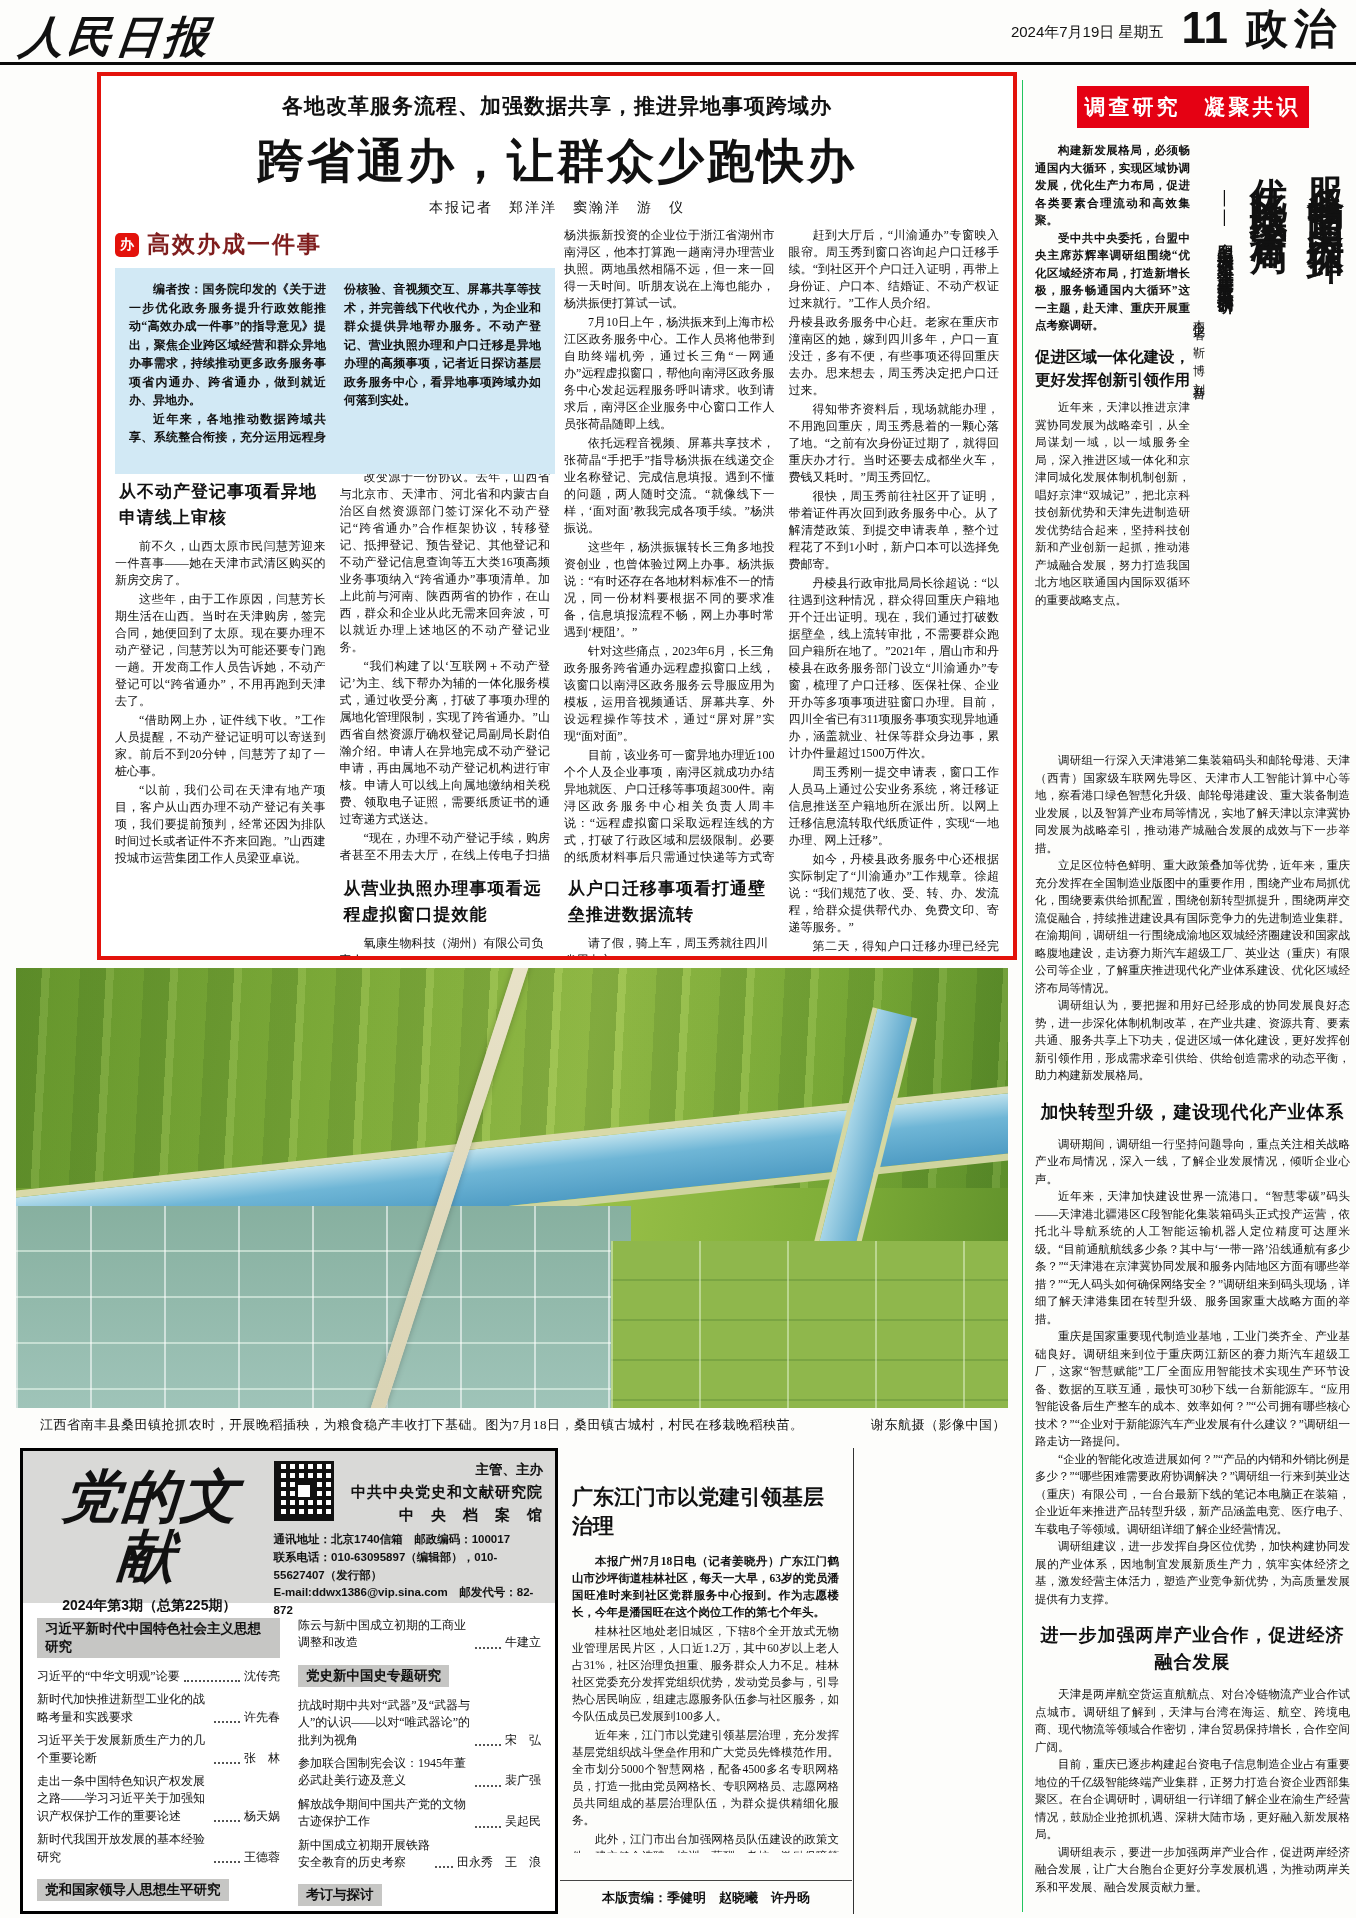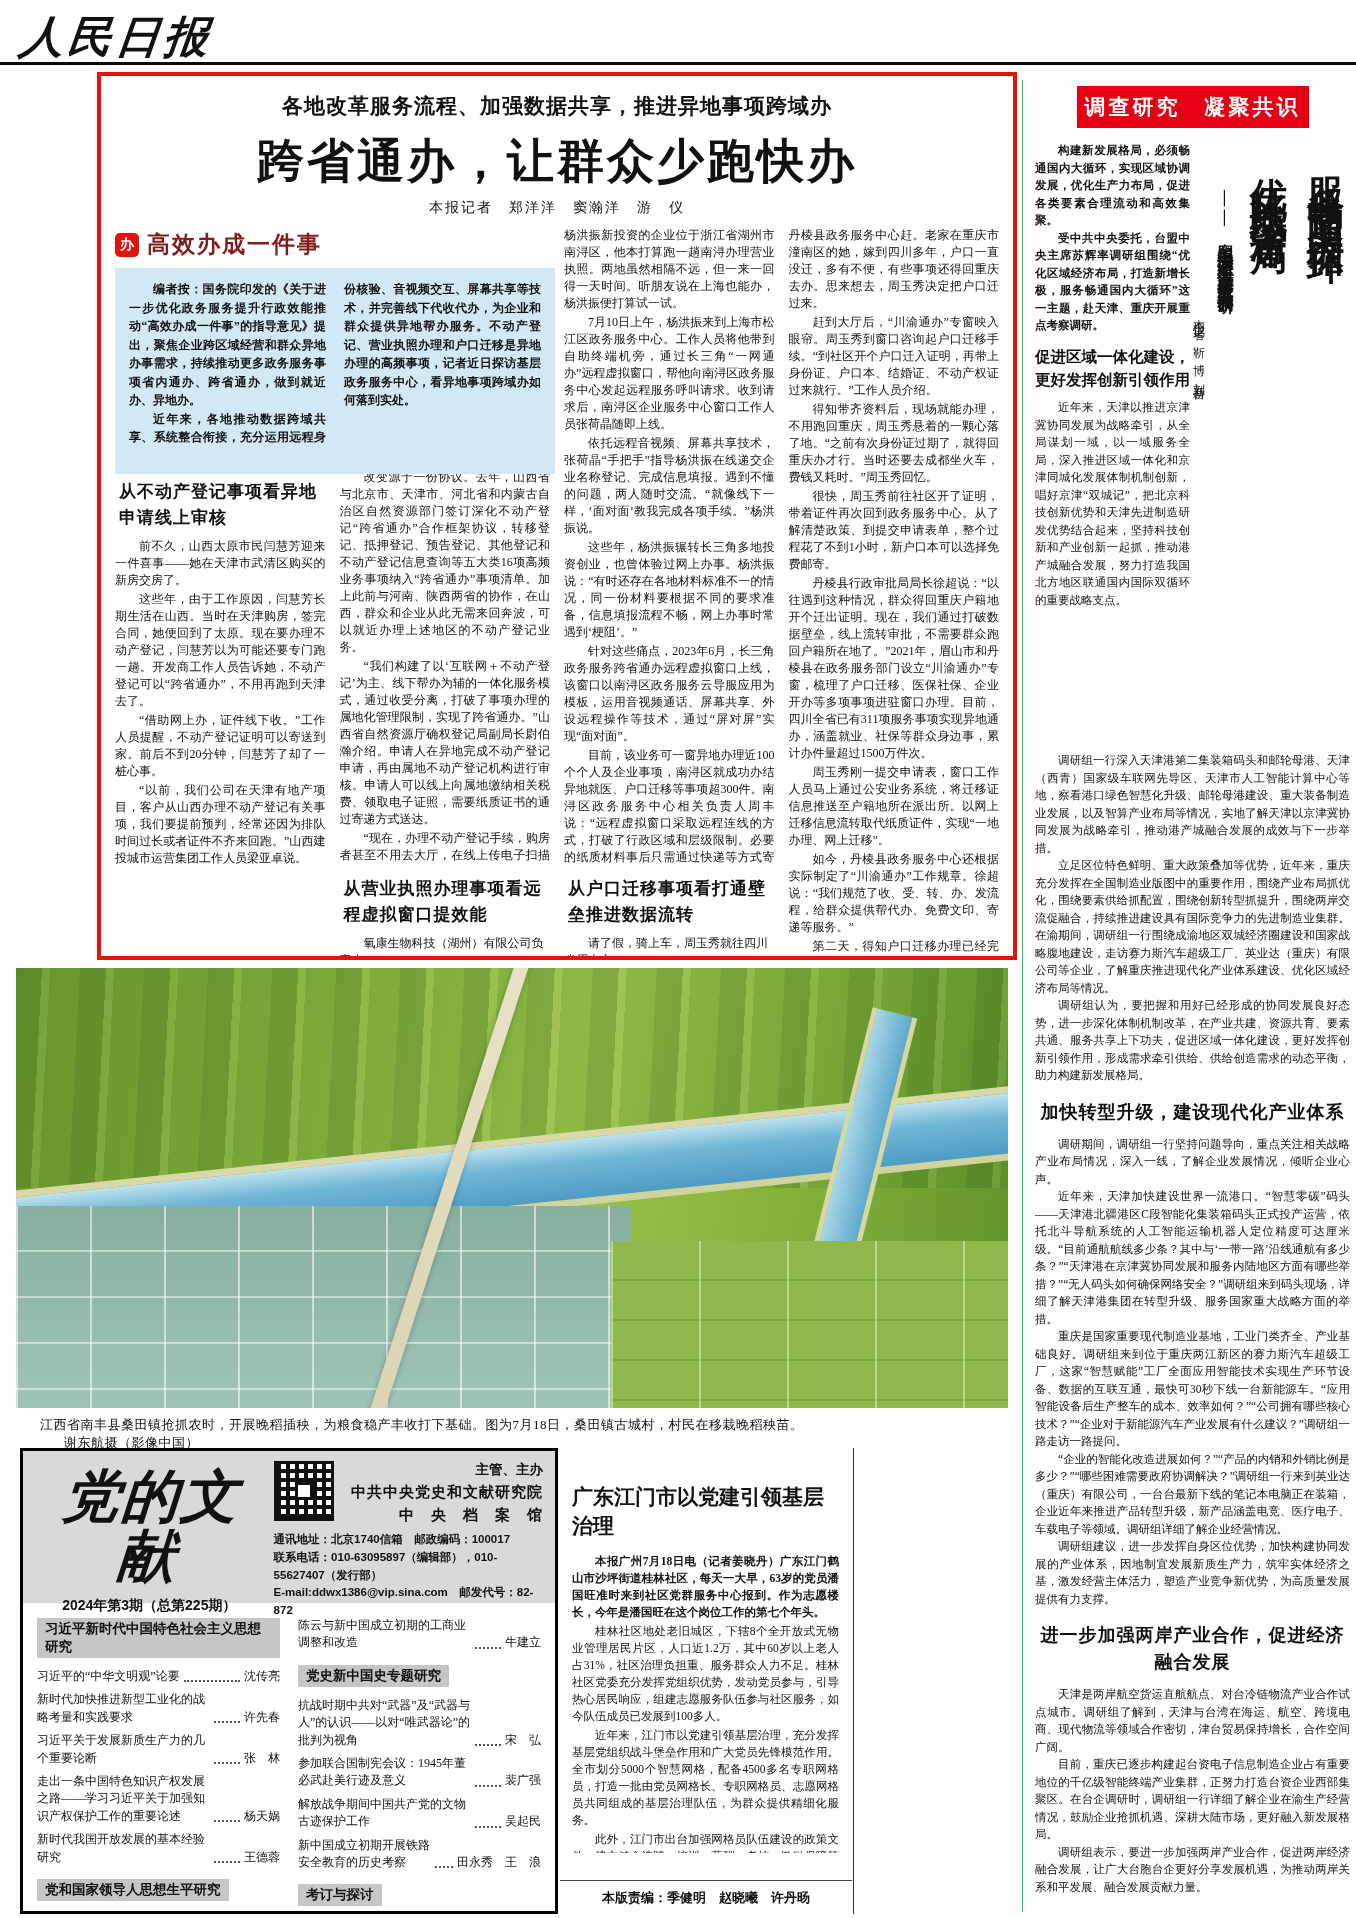--- a/index.html
+++ b/index.html
@@ -61,21 +61,21 @@
                      linear-gradient(0deg, rgba(245,255,245,.5) 2px, transparent 2px),
                      linear-gradient(180deg, rgba(90,140,110,.35), rgba(160,200,180,.2));
     background-size:74px 46px, 74px 46px, 100% 100%; }
   .ph-paddy2 { position:absolute; right:0; bottom:0; width:40%; height:38%; background:#8fb74c;
     background-image:linear-gradient(90deg, rgba(230,245,210,.5) 2px, transparent 2px),
                      linear-gradient(0deg, rgba(60,110,40,.25) 2px, transparent 2px);
     background-size:88px 40px, 88px 40px; }
   .ph-road { position:absolute; top:-20px; left:420px; width:14px; height:520px; transform:rotate(18deg);
     background:linear-gradient(#e8e2c8,#d9d2b2); box-shadow:0 0 6px rgba(0,0,0,.25); }
   .caption { position:absolute; top:1416px; left:40px; width:966px; display:flex; justify-content:space-between;
-             font-size:13px; letter-spacing:.5px;flex-direction:column; }
+             font-size:13px; letter-spacing:.5px; }
   .caption .credit { white-space:nowrap; margin-left:24px; }
 
   
   .sidebar { position:absolute; top:80px; left:1022px; width:330px; height:1832px;
              border-left:1px solid #22c55e; padding:4px 2px 0 12px; overflow:hidden; }
   .sb-banner { width:232px; margin:2px auto 14px; background:#e50113; color:#fff; text-align:center;
                font-family:"Liberation Sans",sans-serif; font-weight:bold; font-size:21px; letter-spacing:3px;
                padding:7px 4px; }
   .sb-top { display:flex; height:604px; overflow:hidden; }
   .sb-narrow { width:158px; font-size:11.5px; line-height:17.5px; overflow:hidden; }
@@ -131,20 +131,25 @@
                  font-weight:bold; border-top:1px solid #444; padding-top:8px;
                  font-family:"Liberation Sans",sans-serif; }
 </style>
 </head>
 <body>
 
 <div class="page">
 
   <div class="header">
     <div class="masthead">人民日报</div>
+    <div class="hdr-right">
+      <div class="hdr-date">2024年7月19日 星期五</div>
+      <div class="hdr-page">11</div>
+      <div class="hdr-section">政治</div>
+    </div>
   </div>
   <div class="hdr-rule"></div>
 
   <div class="redbox">
     <div class="kicker">各地改革服务流程、加强数据共享，推进异地事项跨域办</div>
     <div class="main-title">跨省通办，让群众少跑快办</div>
     <div class="main-byline">本报记者　郑洋洋　窦瀚洋　游　仪</div>
 
     <div class="art-body">
       <div class="art-lefttop">
@@ -188,22 +193,22 @@
             <p>针对这些痛点，2023年6月，长三角政务服务跨省通办远程虚拟窗口上线，该窗口以南浔区政务服务云导服应用为模板，运用音视频通话、屏幕共享、外设远程操作等技术，通过“屏对屏”实现“面对面”。</p>
             <p>目前，该业务可一窗异地办理近100个个人及企业事项，南浔区就成功办结异地就医、户口迁移等事项超300件。南浔区政务服务中心相关负责人周丰说：“远程虚拟窗口采取远程连线的方式，打破了行政区域和层级限制。必要的纸质材料事后只需通过快递等方式寄送即可，极大地提升了企业登记的便利性。”</p>
 
           </div>
           <div class="subhead">从户口迁移事项看打通壁垒推进数据流转</div>
           <div class="lead-line">请了假，骑上车，周玉秀就往四川省眉山市</div>
         </div>
 
         <div class="art-col">
           <div class="fill">
+            <p>赶到大厅后，“川渝通办”专窗映入眼帘。周玉秀到窗口咨询起户口迁移手续。“到社区开个户口迁入证明，再带上身份证、户口本、结婚证、不动产权证过来就行。”工作人员介绍。</p>
             <p style="text-indent:0">丹棱县政务服务中心赶。老家在重庆市潼南区的她，嫁到四川多年，户口一直没迁，多有不便，有些事项还得回重庆去办。思来想去，周玉秀决定把户口迁过来。</p>
-            <p>赶到大厅后，“川渝通办”专窗映入眼帘。周玉秀到窗口咨询起户口迁移手续。“到社区开个户口迁入证明，再带上身份证、户口本、结婚证、不动产权证过来就行。”工作人员介绍。</p>
             <p>得知带齐资料后，现场就能办理，不用跑回重庆，周玉秀悬着的一颗心落了地。“之前有次身份证过期了，就得回重庆办才行。当时还要去成都坐火车，费钱又耗时。”周玉秀回忆。</p>
             <p>很快，周玉秀前往社区开了证明，带着证件再次回到政务服务中心。从了解清楚政策、到提交申请表单，整个过程花了不到1小时，新户口本可以选择免费邮寄。</p>
             <p>丹棱县行政审批局局长徐超说：“以往遇到这种情况，群众得回重庆户籍地开个迁出证明。现在，我们通过打破数据壁垒，线上流转审批，不需要群众跑回户籍所在地了。”2021年，眉山市和丹棱县在政务服务部门设立“川渝通办”专窗，梳理了户口迁移、医保社保、企业开办等多项事项进驻窗口办理。目前，四川全省已有311项服务事项实现异地通办，涵盖就业、社保等群众身边事，累计办件量超过1500万件次。</p>
             <p>周玉秀刚一提交申请表，窗口工作人员马上通过公安业务系统，将迁移证信息推送至户籍地所在派出所。以网上迁移信息流转取代纸质证件，实现“一地办理、网上迁移”。</p>
             <p>如今，丹棱县政务服务中心还根据实际制定了“川渝通办”工作规章。徐超说：“我们规范了收、受、转、办、发流程，给群众提供帮代办、免费文印、寄递等服务。”</p>
             <p>第二天，得知户口迁移办理已经完成，不等政务服务中心邮寄，周玉秀自己赶到中心领取。“要求一次性告知，拿好资料家门口就能办成，省时又省心。”举着手中新的户口本，周玉秀笑着说。</p>
           </div>
         </div>
       </div>
     </div>

